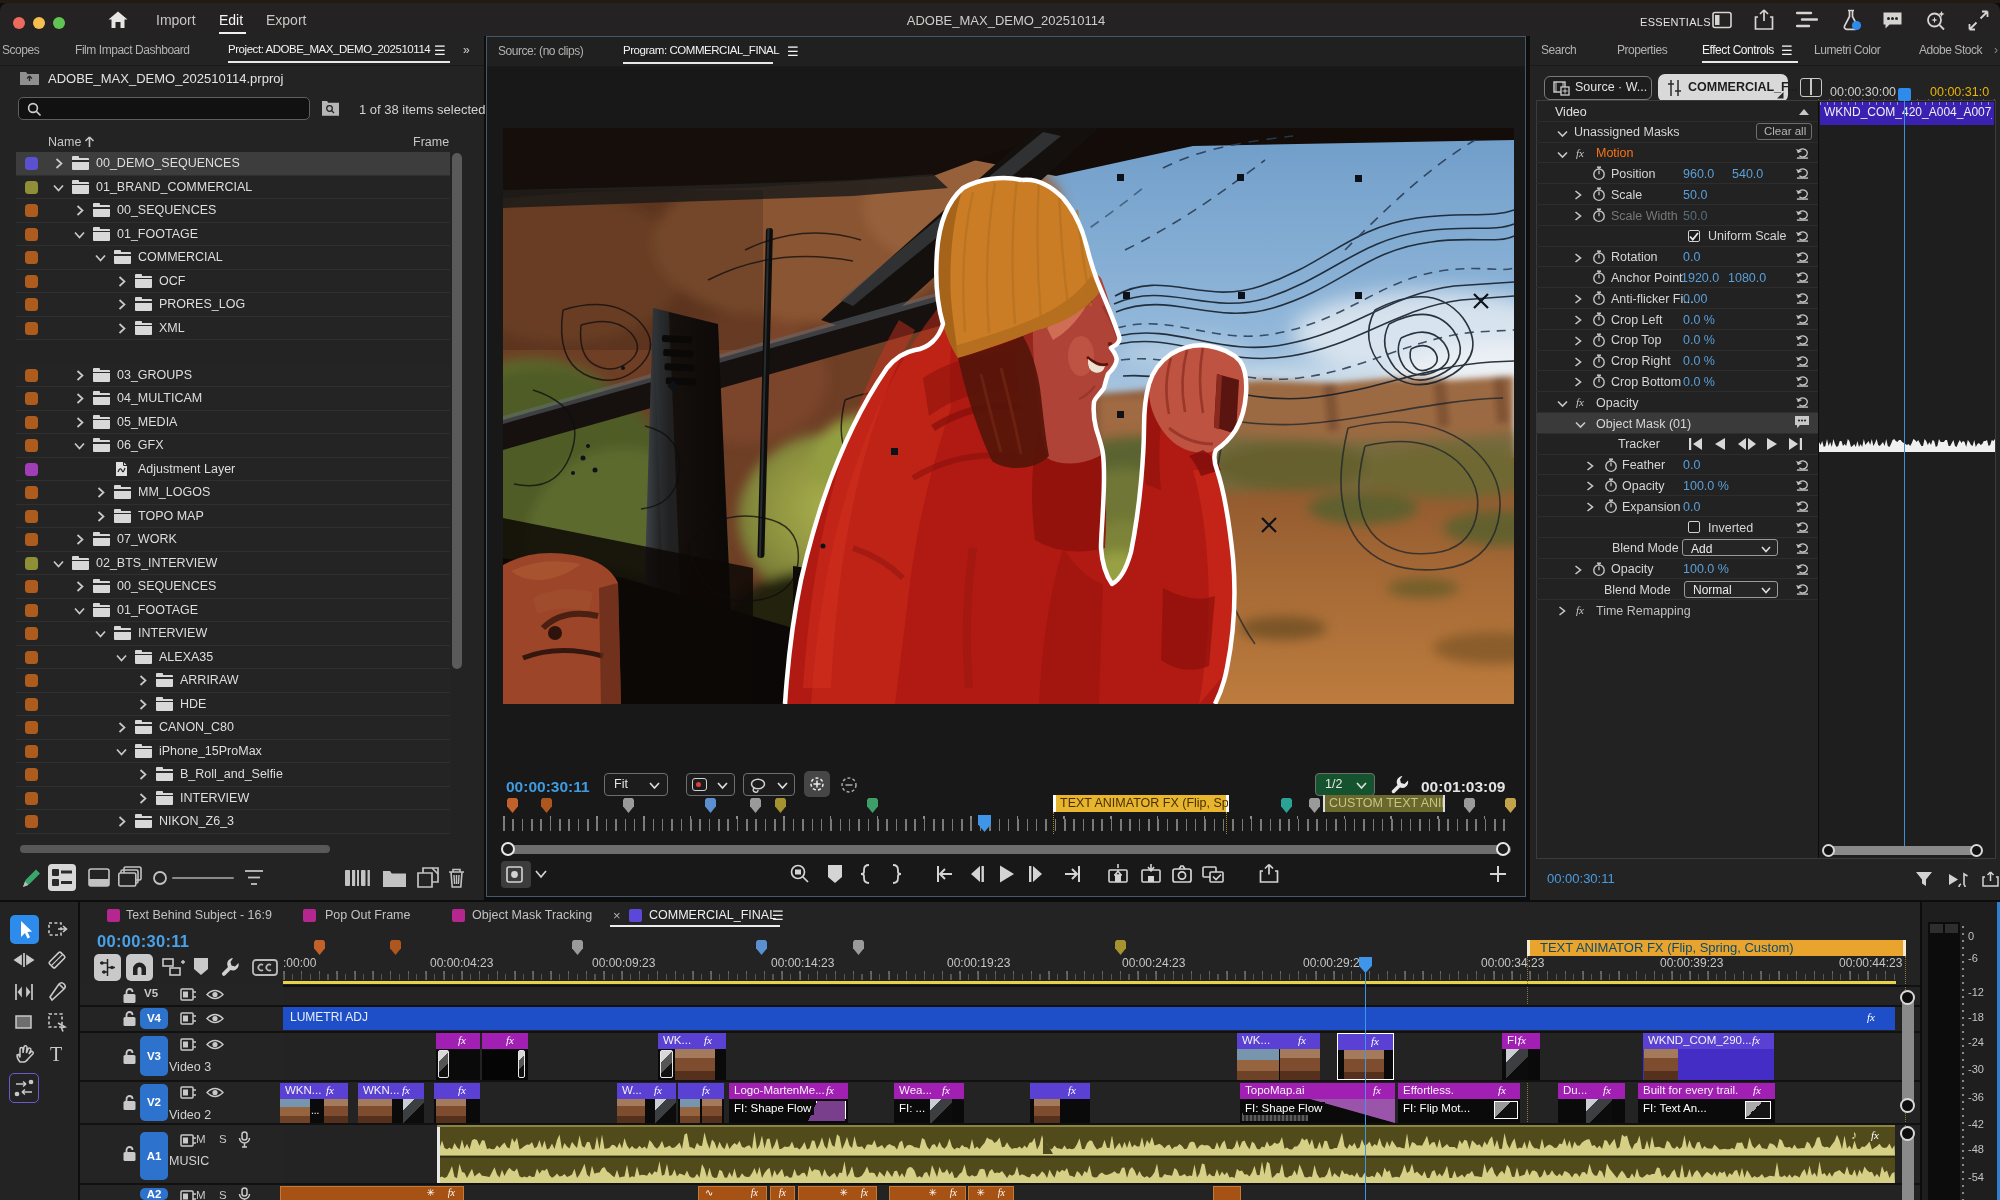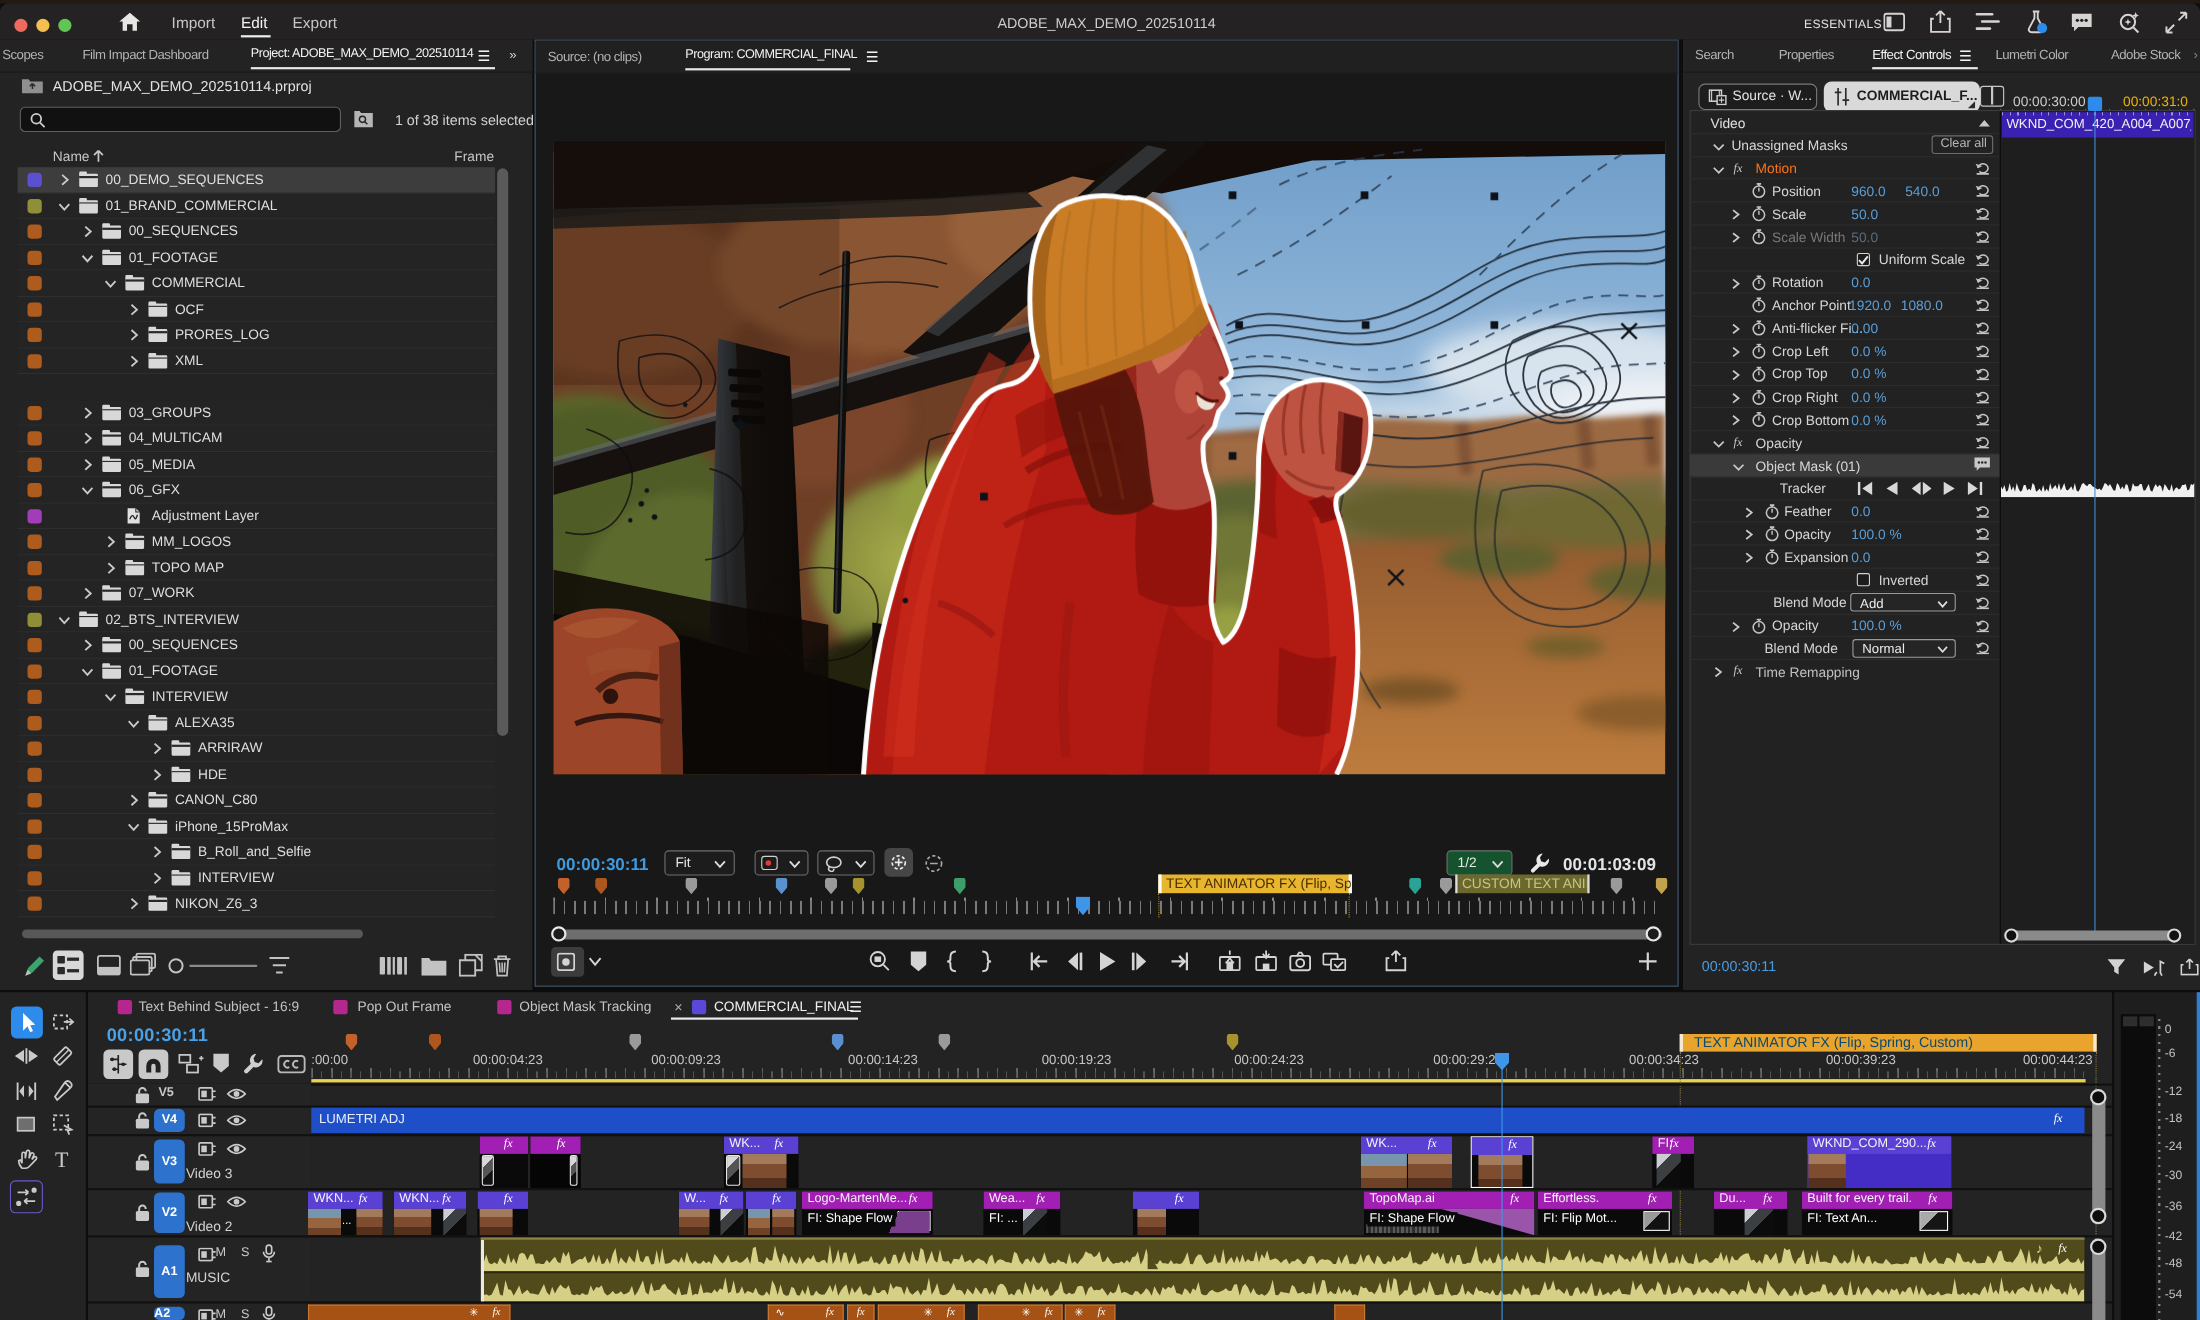--- a/index.html
+++ b/index.html
@@ -836,21 +836,21 @@
             <line x1="10" y1="1" x2="10" y2="11"></line>
           </g>
           <rect x="8" y="6" width="8" height="8" fill="#1d1d1d" stroke="#cfcfcf" stroke-width="1.3"></rect>
           <g stroke="#cfcfcf" stroke-width="1">
             <line x1="9.5" y1="10" x2="14.5" y2="10"></line>
             <line x1="12" y1="7.5" x2="12" y2="12.5"></line>
           </g>
         </svg>
       <div class="abs" style="left:30px;top:3px;font-size:12.5px;color:#e2e2e2">Source · W...</div>
     </div>
-    <div class="abs" style="left:128px;top:38px;width:142px;height:28px;background:#d9d9d9;border-radius:7px">
+    <div class="abs" style="left:128px;top:38px;width:130px;height:28px;background:#d9d9d9;border-radius:7px">
       <svg class="abs" style="left:9px;top:5px" width="16" height="18" viewBox="0 0 16 18">
           <g stroke="#2a2a2a" stroke-width="1.5">
             <line x1="4" y1="1" x2="4" y2="17"></line>
             <line x1="11" y1="1" x2="11" y2="17"></line>
             <line x1="1" y1="5" x2="7" y2="5"></line>
             <line x1="8" y1="12" x2="14" y2="12"></line>
           </g>
         </svg>
       <div class="abs" style="left:30px;top:6px;font-size:12.5px;color:#1c1c1c;font-weight:bold">COMMERCIAL_F...</div>
       <svg class="abs" style="right:4px;bottom:3px" width="7" height="7" viewBox="0 0 7 7">
@@ -1506,21 +1506,21 @@
           <path d="M13 4 h3 M13 9 h3"></path>
         </g>
         <rect x="3" y="3.5" width="5" height="6" fill="#c9c9c9"></rect>
       </svg>
       <div class="abs" style="left:116px;top:287px;font-size:11.5px;color:#c9c9c9">M</div>
       <div class="abs" style="left:139px;top:287px;font-size:11.5px;color:#c9c9c9">S</div>
       <svg class="abs" style="left:158px;top:285px" width="13" height="17" viewBox="0 0 13 17">
         <rect x="4" y="1" width="5" height="8" rx="2.5" fill="none" stroke="#c9c9c9" stroke-width="1.5"></rect>
         <path d="M1.5 7 a5 5 0 0 0 10 0 M6.5 12 v4 M4 16 h5" fill="none" stroke="#c9c9c9" stroke-width="1.5"></path>
       </svg>
-<div class="abs" style="left:60px;top:286px;width:28px;height:12px;background:#2d72cc;border-radius:5px;text-align:left;font-size:11.5px;font-weight:bold;color:#fff;line-height:12px">A2</div>
+<div class="abs" style="left:60px;top:286px;width:28px;height:12px;background:#2d72cc;border-radius:5px;text-align:center;font-size:11.5px;font-weight:bold;color:#fff;line-height:12px">A2</div>
 <div class="abs" style="left:203px;top:105px;width:1612px;height:23px;background:#1e4fc8">
         <div class="abs" style="left:7px;top:3px;font-size:12px;color:#e8eef8">LUMETRI ADJ</div>
         <div class="abs fx" style="right:20px;top:4px">fx</div>
       </div>
 <div class="abs" style="left:356px;top:131px;width:44px;height:47px;background:#0a0a0a;overflow:hidden">
         <div class="abs" style="left:0;top:0;width:100%;height:16px;background:#a21fb4">
           <div class="abs fx" style="right:14px;top:1px">fx</div>
         </div>
         <div class="abs" style="left:0;top:16px;width:100%;height:31px">
           <div class="abs" style="left:2px;top:1px;width:11px;height:90%;background:linear-gradient(135deg,#d8d8d8 0 30%,#555 30% 60%,#111 60% 100%);border:1.5px solid #e8e8e8;border-radius:2px"></div>

